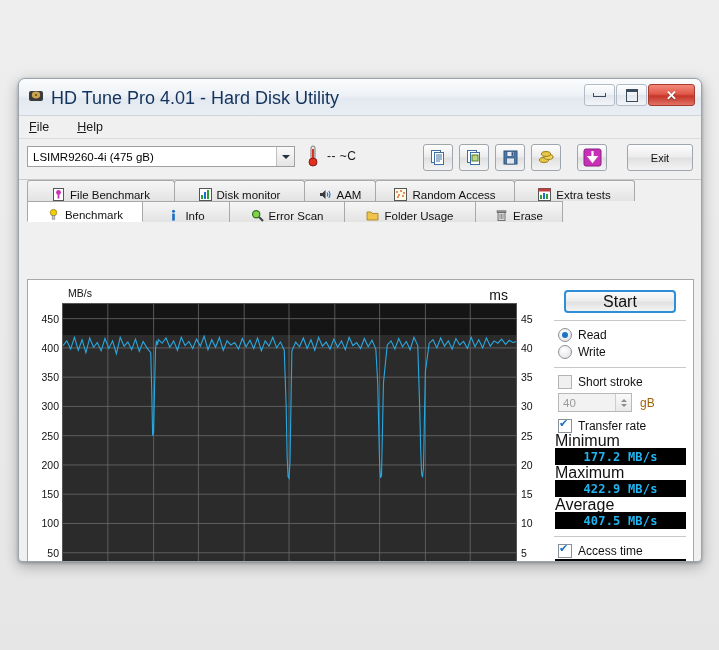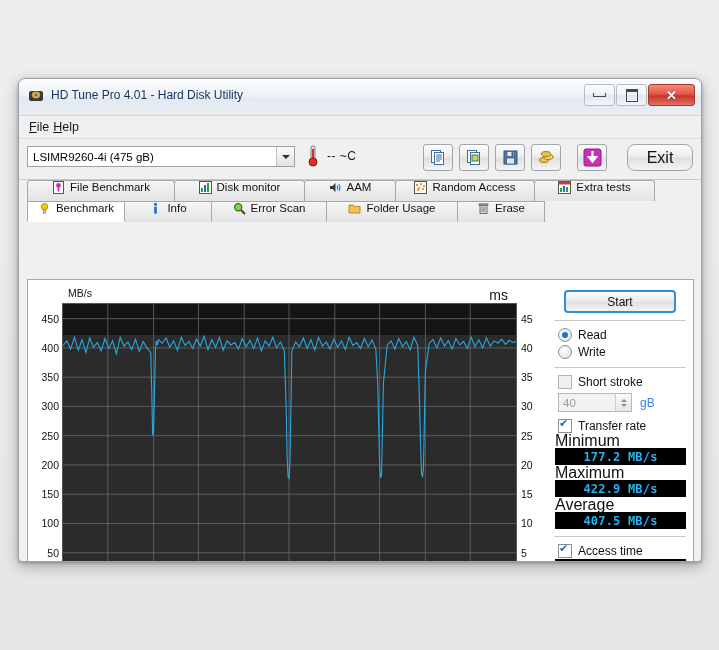--- a/index.html
+++ b/index.html
@@ -33,21 +33,21 @@
     background: linear-gradient(180deg,#fbfcfd 0%,#eef2f6 45%,#e3e9f0 55%,#e9eef4 100%);
     border-bottom: 1px solid #cdd4dc;
     border-radius: 6px 6px 0 0;
   }
   .title-icon {
     position: absolute; left: 9px; top: 10px;
     width: 16px; height: 14px;
   }
   .title-text {
     position: absolute; left: 32px; top: 9px;
-    font-size: 12px; color: #13325c;
+    font-size: 18px; color: #13325c;
     white-space: nowrap;
   }
   .winbtns { position: absolute; right: 6px; top: 5px; display: flex; gap: 1px; }
   .wbtn {
     width: 29px; height: 20px;
     border: 1px solid #b3bcc6;
     background: linear-gradient(180deg,#fdfdfe 0%,#eef1f5 50%,#e2e7ee 51%,#f2f5f8 100%);
     border-radius: 3px;
     display: flex; align-items: center; justify-content: center;
   }
@@ -61,21 +61,21 @@
      text-shadow: 0 1px 1px rgba(0,0,0,.45); }
   .min-glyph { width: 11px; height: 3px; border: 1px solid #3a4b5c; border-top: none; }
   .max-glyph { width: 10px; height: 9px; border: 1px solid #3a4b5c; border-top-width: 3px; }
 
   
   .menubar {
     height: 22px;
     background: #f0f0f0;
     border-bottom: 1px solid #dcdcdc;
     display: flex; align-items: center;
-    padding-left: 10px; gap: 4px;
+    padding-left: 10px; gap: 28px;
   }
   .menuitem { font-size: 12.5px; color: #1a1a1a; }
   .menuitem u { text-decoration: underline; }
 
   
   .toolbar {
     position: relative;
     height: 40px;
     background: #f0f0f0;
     border-bottom: 1px solid #c8c8c8;
@@ -116,31 +116,31 @@
     width: 28px; height: 25px;
     border: 1px solid #9fa6ad;
     border-radius: 3px;
     background: linear-gradient(180deg,#fdfdfd 0%,#ececec 48%,#e0e0e0 52%,#f3f3f3 100%);
     display: flex; align-items: center; justify-content: center;
   }
   .tbtn.sep { margin-left: 10px; }
   .exit-btn {
     margin-left: 14px;
     width: 64px; height: 25px;
-    border: 1px solid #9fa6ad; border-radius: 8px;
+    border: 1px solid #9fa6ad; border-radius: 3px;
     background: linear-gradient(180deg,#fdfdfd 0%,#ececec 48%,#e0e0e0 52%,#f3f3f3 100%);
-    font-size: 16px; color: #111;
+    font-size: 11px; color: #111;
     display: flex; align-items: center; justify-content: center;
   }
 
   
   .tabzone { position: relative; height: 42px; background: #f0f0f0; padding: 0 8px; }
   .tabrow { display: flex; height: 21px; }
   .tab {
-    display: flex; align-items: flex-start; justify-content: center; gap: 5px;
+    display: flex; align-items: flex-end; justify-content: center; gap: 5px;
     font-size: 11.5px; color: #111;
     border: 1px solid #a8a8a8;
     border-bottom: none;
     background: linear-gradient(180deg,#f6f6f6,#e3e3e3);
     box-sizing: border-box;
     height: 21px;
     margin-right: -1px;
     padding: 0 6px;
   }
   .tabrow.row1 .tab { border-radius: 3px 3px 0 0; }
@@ -168,21 +168,21 @@
     position: absolute; left: 524px; top: 6px;
     width: 136px; height: 316px;
   }
 
   
   .start-btn {
     margin: 4px auto 0;
     width: 112px; height: 23px;
     border: 2px solid #2f8fd6; border-radius: 4px;
     background: linear-gradient(180deg,#fbfbfb 0%,#ececec 48%,#e0e0e0 52%,#f4f4f4 100%);
-    font-size: 12px; color: #111;
+    font-size: 16px; color: #111;
     display: flex; align-items: center; justify-content: center;
     box-sizing: border-box;
   }
   .hr { height: 1px; background: #c9c9c9; margin: 7px 2px 5px; }
   .optrow { display: flex; align-items: center; gap: 6px; padding-left: 6px; height: 17px; }
   .radio {
     width: 12px; height: 12px; border-radius: 50%;
     border: 1px solid #8a9097;
     background: radial-gradient(circle at 40% 35%, #ffffff 0%, #e8e8e8 70%, #d2d2d2 100%);
     position: relative; flex: 0 0 auto;
@@ -211,21 +211,21 @@
     box-sizing: border-box;
   }
   .spinner .sv { font-size: 11.5px; color: #9a9a9a; padding-left: 4px; }
   .spin-arrows {
     width: 15px; height: 17px; border-left: 1px solid #cdcdcd;
     background: linear-gradient(180deg,#fafafa,#e8e8e8);
     display: flex; flex-direction: column; align-items: center; justify-content: center; gap: 2px;
   }
   .sa-up { width:0;height:0;border-left:3px solid transparent;border-right:3px solid transparent;border-bottom:3px solid #8b8b8b; }
   .sa-dn { width:0;height:0;border-left:3px solid transparent;border-right:3px solid transparent;border-top:3px solid #8b8b8b; }
-  .unit { font-size: 12px; color: #3b82f6; }
+  .unit { font-size: 12px; color: #a16207; }
 
   .res-label { font-size: 16px; color: #111; padding-left: 3px; line-height: 14px; }
   .res-box {
     height: 17px; margin: 0 2px 1px 3px;
     background: #000000;
     display: flex; align-items: center; justify-content: center;
   }
   .res-val {
     font-family: "DejaVu Sans Mono", monospace;
     font-size: 12px; font-weight: bold; letter-spacing: .2px;
@@ -366,21 +366,21 @@
         </div>
         <div class="tab" style="width:131px">
           <svg class="tabi" viewBox="0 0 13 13">
             <rect x="0.5" y="0.5" width="12" height="12" fill="#fff" stroke="#555"></rect>
             <rect x="2" y="7" width="2" height="4" fill="#2ca02c"></rect>
             <rect x="5" y="4" width="2" height="7" fill="#1f6fd0"></rect>
             <rect x="8" y="2" width="2" height="9" fill="#2ca02c"></rect>
           </svg>
           <span>Disk monitor</span>
         </div>
-        <div class="tab" style="width:92px">
+        <div class="tab" style="width:72px">
           <svg class="tabi" viewBox="0 0 13 13">
             <path d="M1 5 H3.5 L6.5 2 V11 L3.5 8 H1 Z" fill="#3a3a3a"></path>
             <path d="M8 4.5 Q9.6 6.5 8 8.5 M9.8 3 Q12.2 6.5 9.8 10" stroke="#1f6fd0" stroke-width="1.1" fill="none"></path>
           </svg>
           <span>AAM</span>
         </div>
         <div class="tab" style="width:140px">
           <svg class="tabi" viewBox="0 0 13 13">
             <rect x="0.5" y="0.5" width="12" height="12" fill="#fffce8" stroke="#555"></rect>
             <g fill="#e05a20">
@@ -399,21 +399,21 @@
             <rect x="0.5" y="0.5" width="12" height="12" fill="#fff" stroke="#555"></rect>
             <rect x="0.5" y="0.5" width="12" height="3" fill="#c04040"></rect>
             <rect x="2" y="7" width="2" height="4" fill="#2ca02c"></rect>
             <rect x="5" y="5" width="2" height="6" fill="#1f6fd0"></rect>
             <rect x="8" y="6" width="2" height="5" fill="#2ca02c"></rect>
           </svg>
           <span>Extra tests</span>
         </div>
       </div>
       <div class="tabrow row2">
-        <div class="tab active" style="width:98px">
+        <div class="tab active" style="width:116px">
           <svg class="tabi" viewBox="0 0 13 13">
             <circle cx="6.5" cy="4.6" r="3.2" fill="#f2d000" stroke="#9a7b12" stroke-width=".8"></circle>
             <rect x="5.2" y="7.6" width="2.6" height="3.6" fill="#c9c9c9" stroke="#7a7a7a" stroke-width=".6"></rect>
           </svg>
           <span>Benchmark</span>
         </div>
         <div class="tab" style="width:88px">
           <svg class="tabi" viewBox="0 0 13 13">
             <circle cx="6.5" cy="2.2" r="1.5" fill="#1a6fc4"></circle>
             <rect x="5.2" y="4.6" width="2.6" height="7" fill="#1a6fc4"></rect>

